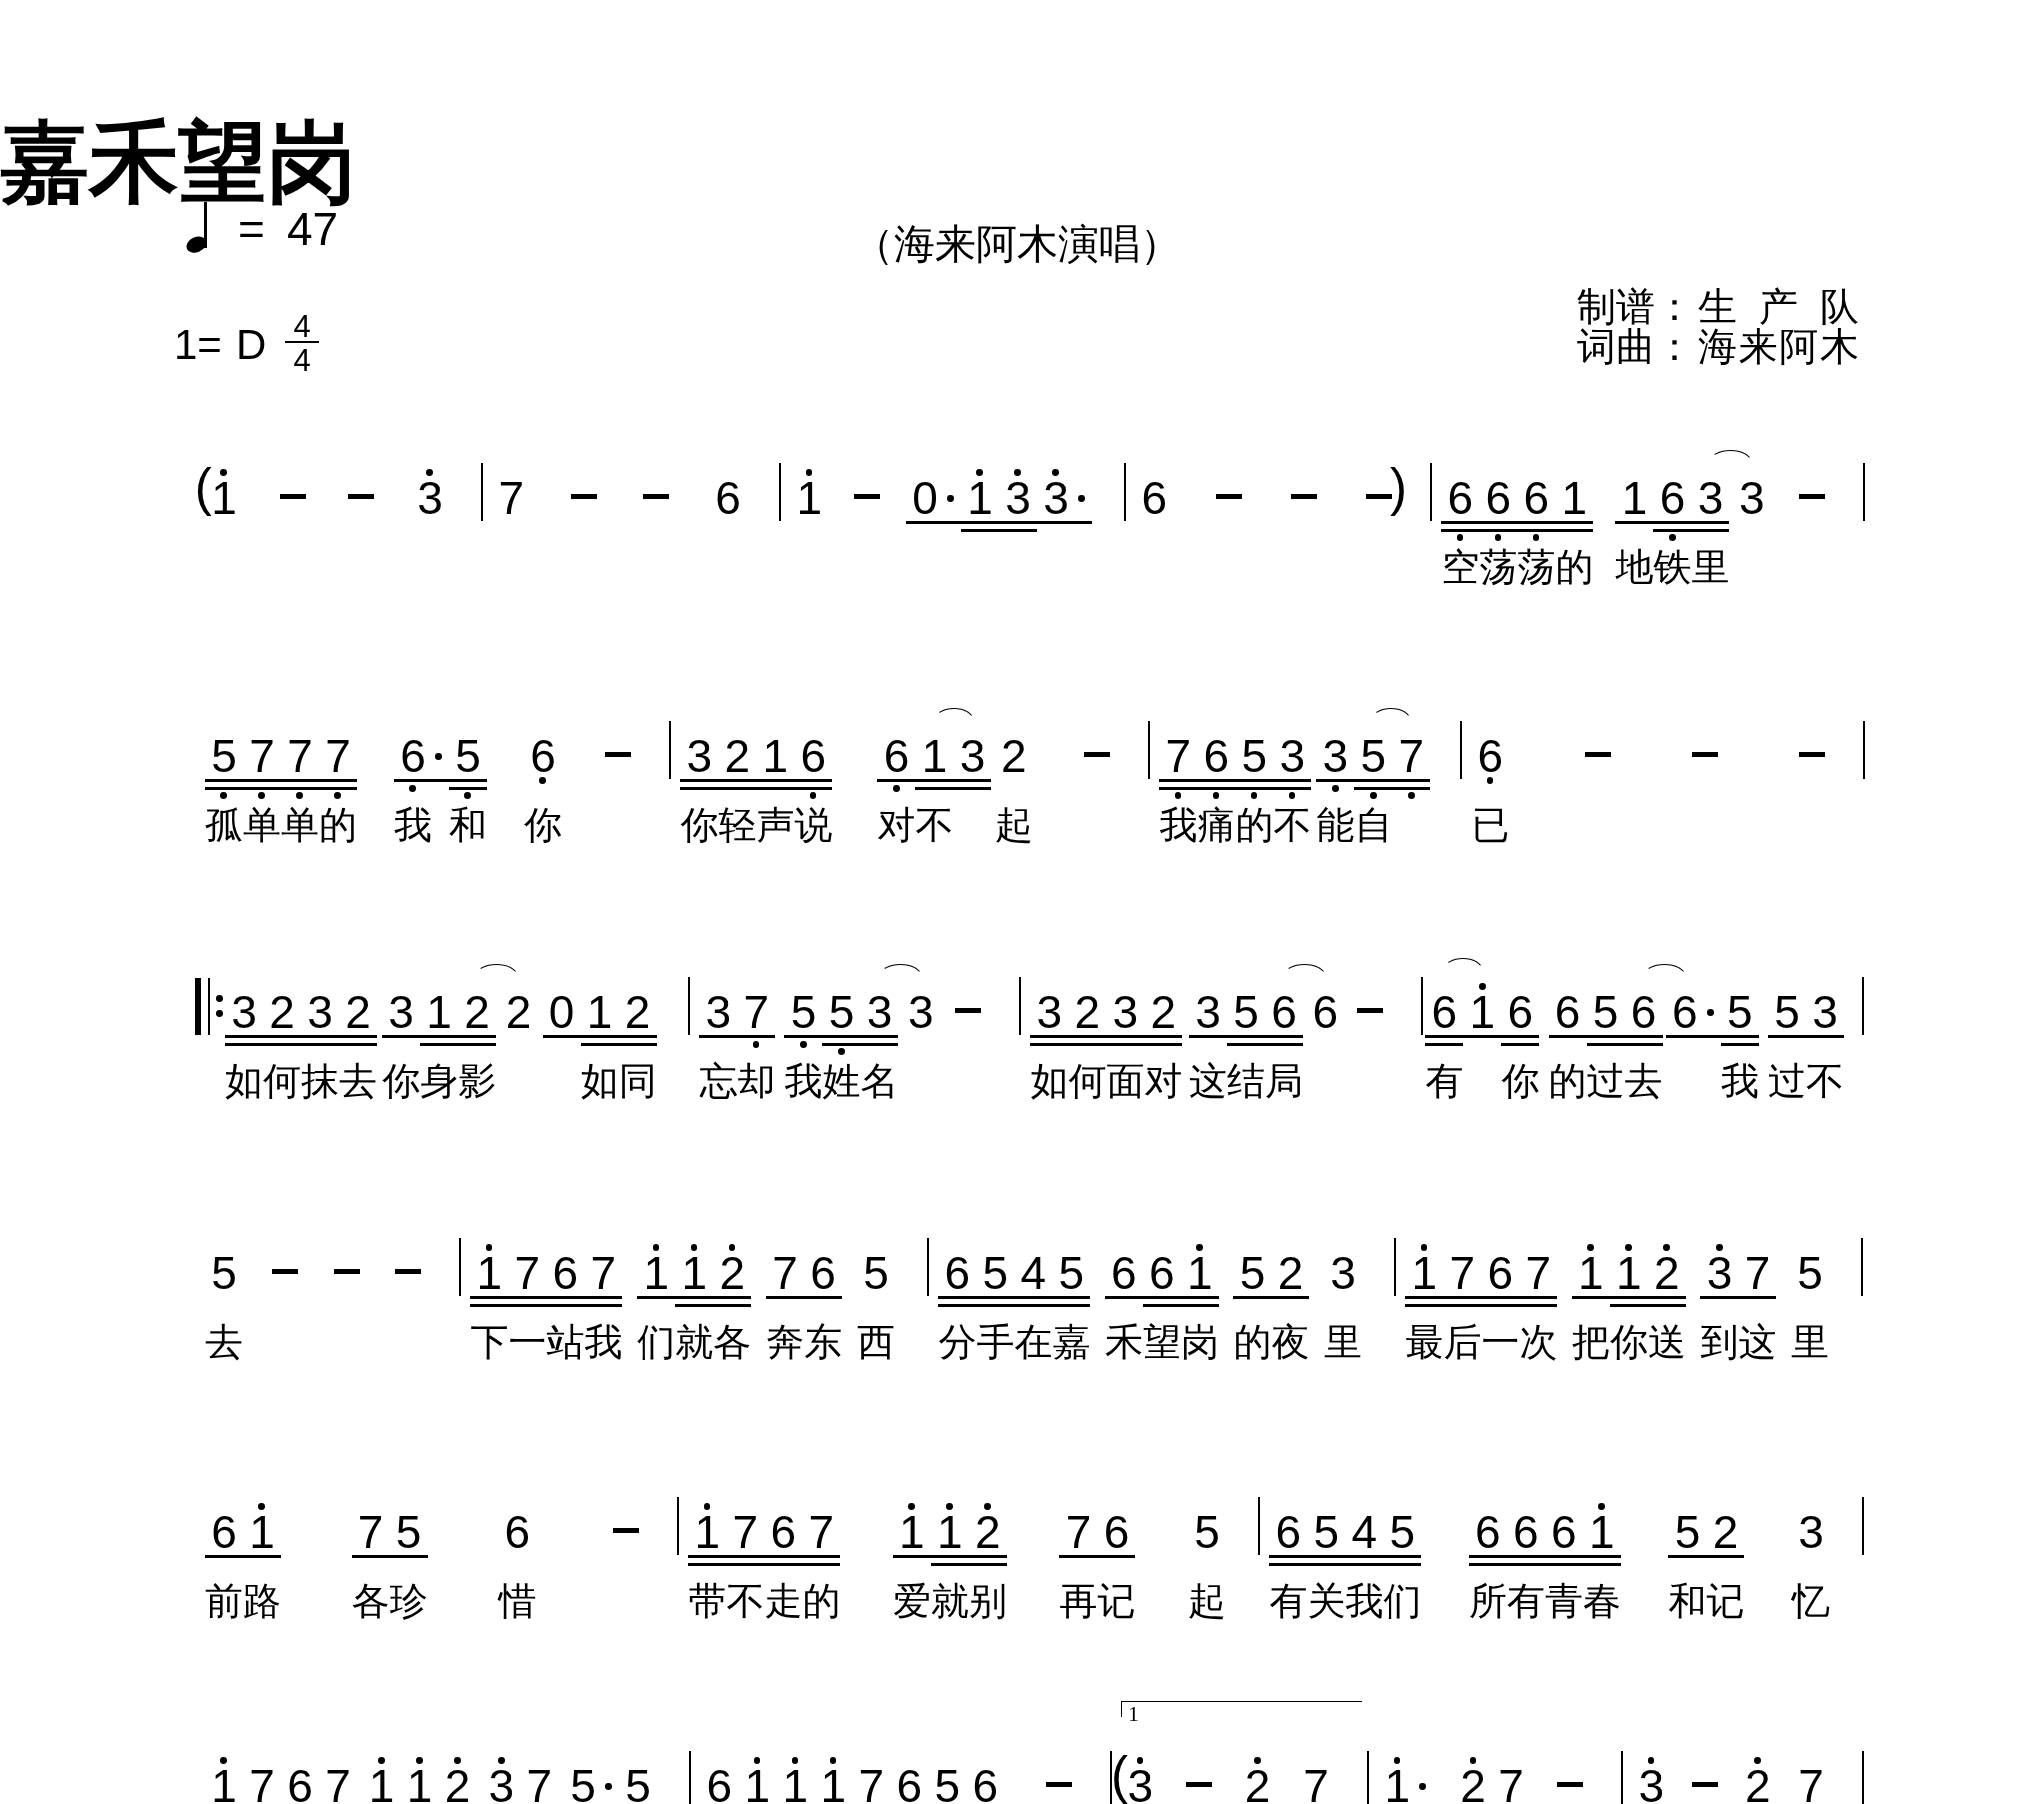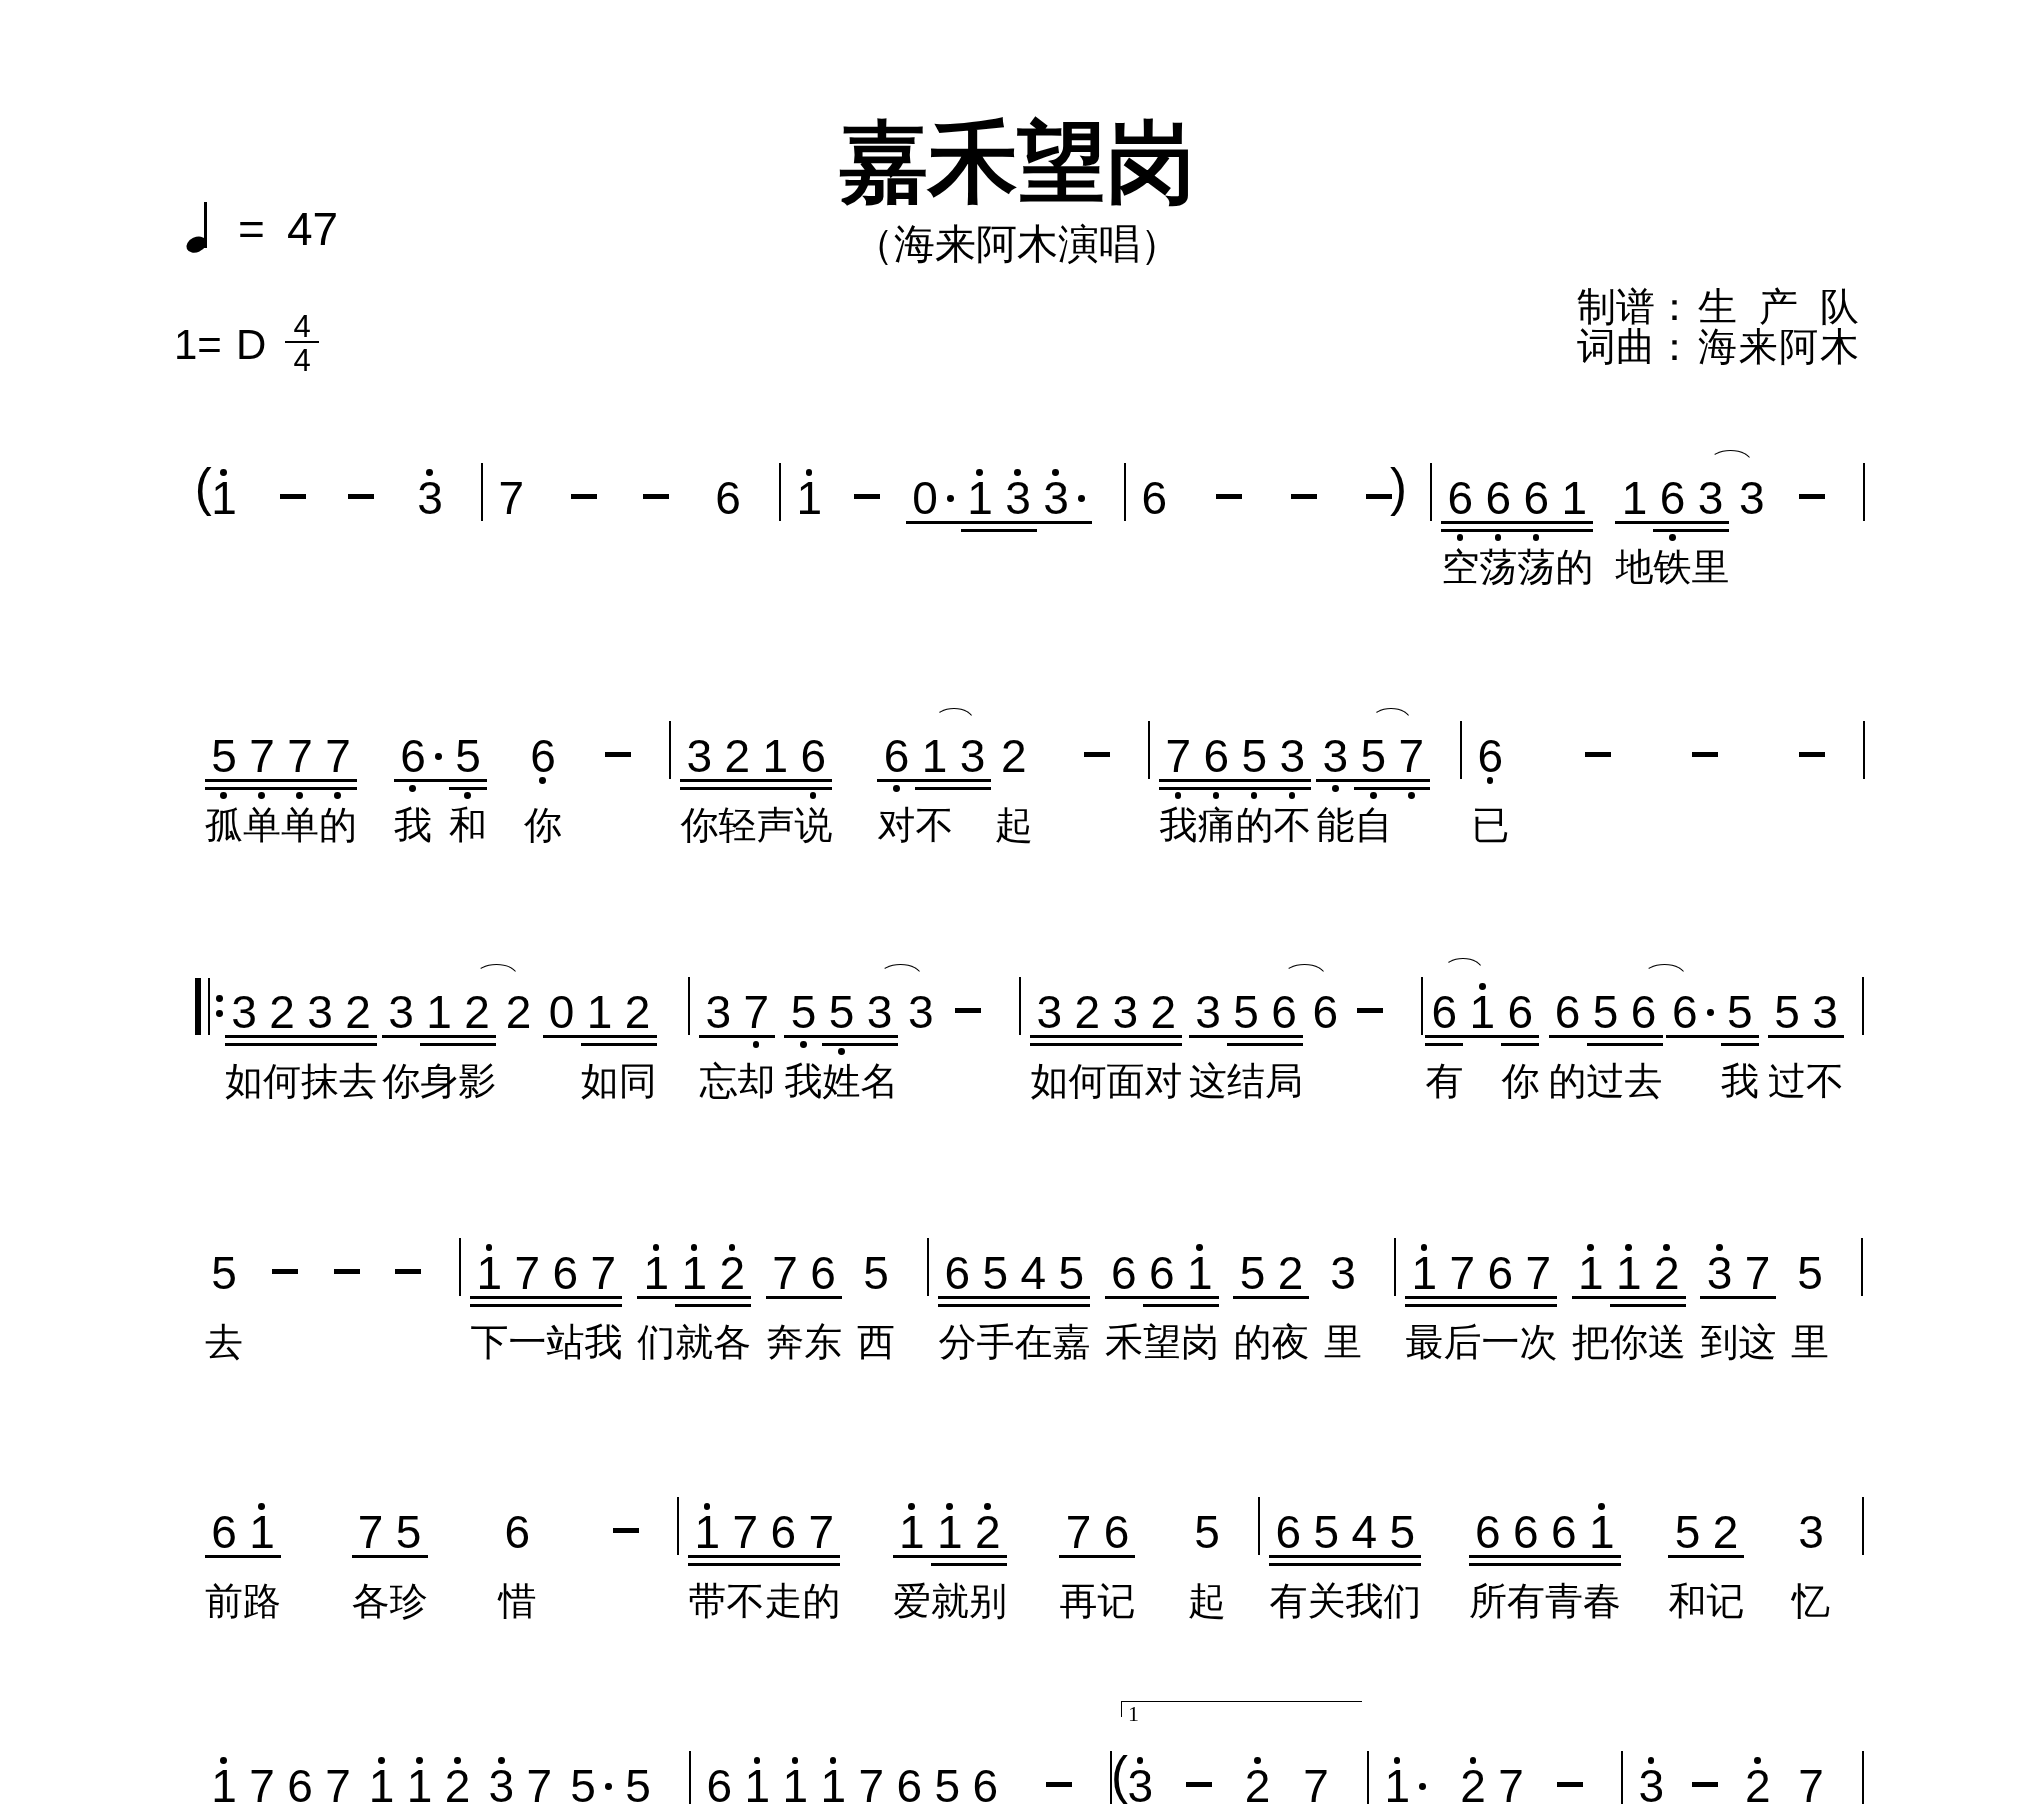--- a/index.html
+++ b/index.html
@@ -1,18 +1,18 @@
 <!DOCTYPE html>
 <html style="font-size:13.7px"><head>
 <meta charset="utf-8">
 <style>
   html,body{margin:0;padding:0;background:#fff;}
   body{width:2037px;height:1805px;position:relative;overflow:hidden;color:#000;font-family:"Liberation Sans",sans-serif;}
 
-  .title{position:absolute;left:0;width:2034px;top:111px;text-align:center;font-size:89px;line-height:103px;font-weight:bold;font-family:"DejaVu Sans",sans-serif;}
+  .title{position:absolute;left:0;width:2034px;top:111px;text-align:left;font-size:89px;line-height:103px;font-weight:bold;font-family:"DejaVu Sans",sans-serif;}
   .subtitle{position:absolute;left:0;width:2034px;top:219px;text-align:center;font-size:41px;line-height:51px;font-family:"DejaVu Sans",sans-serif;}
 
   .tempo{position:absolute;left:183px;top:202px;width:171px;height:53px;}
   .qnote{position:absolute;left:0;top:0;width:27px;height:53px;}
   .qnote .head{position:absolute;left:2.6px;top:35px;width:21.4px;height:15.4px;border-radius:50%;background:#000;transform:rotate(-25deg);}
   .qnote .stem{position:absolute;left:21.4px;top:0;width:2.6px;height:46px;background:#000;}
   .tempo .eq{position:absolute;left:55px;top:4.3px;font-size:46px;line-height:46px;}
   .tempo .bpm{position:absolute;left:104px;top:4.3px;font-size:46px;line-height:46px;}
 
   .key{position:absolute;left:174px;top:324px;height:43px;width:103px;}

